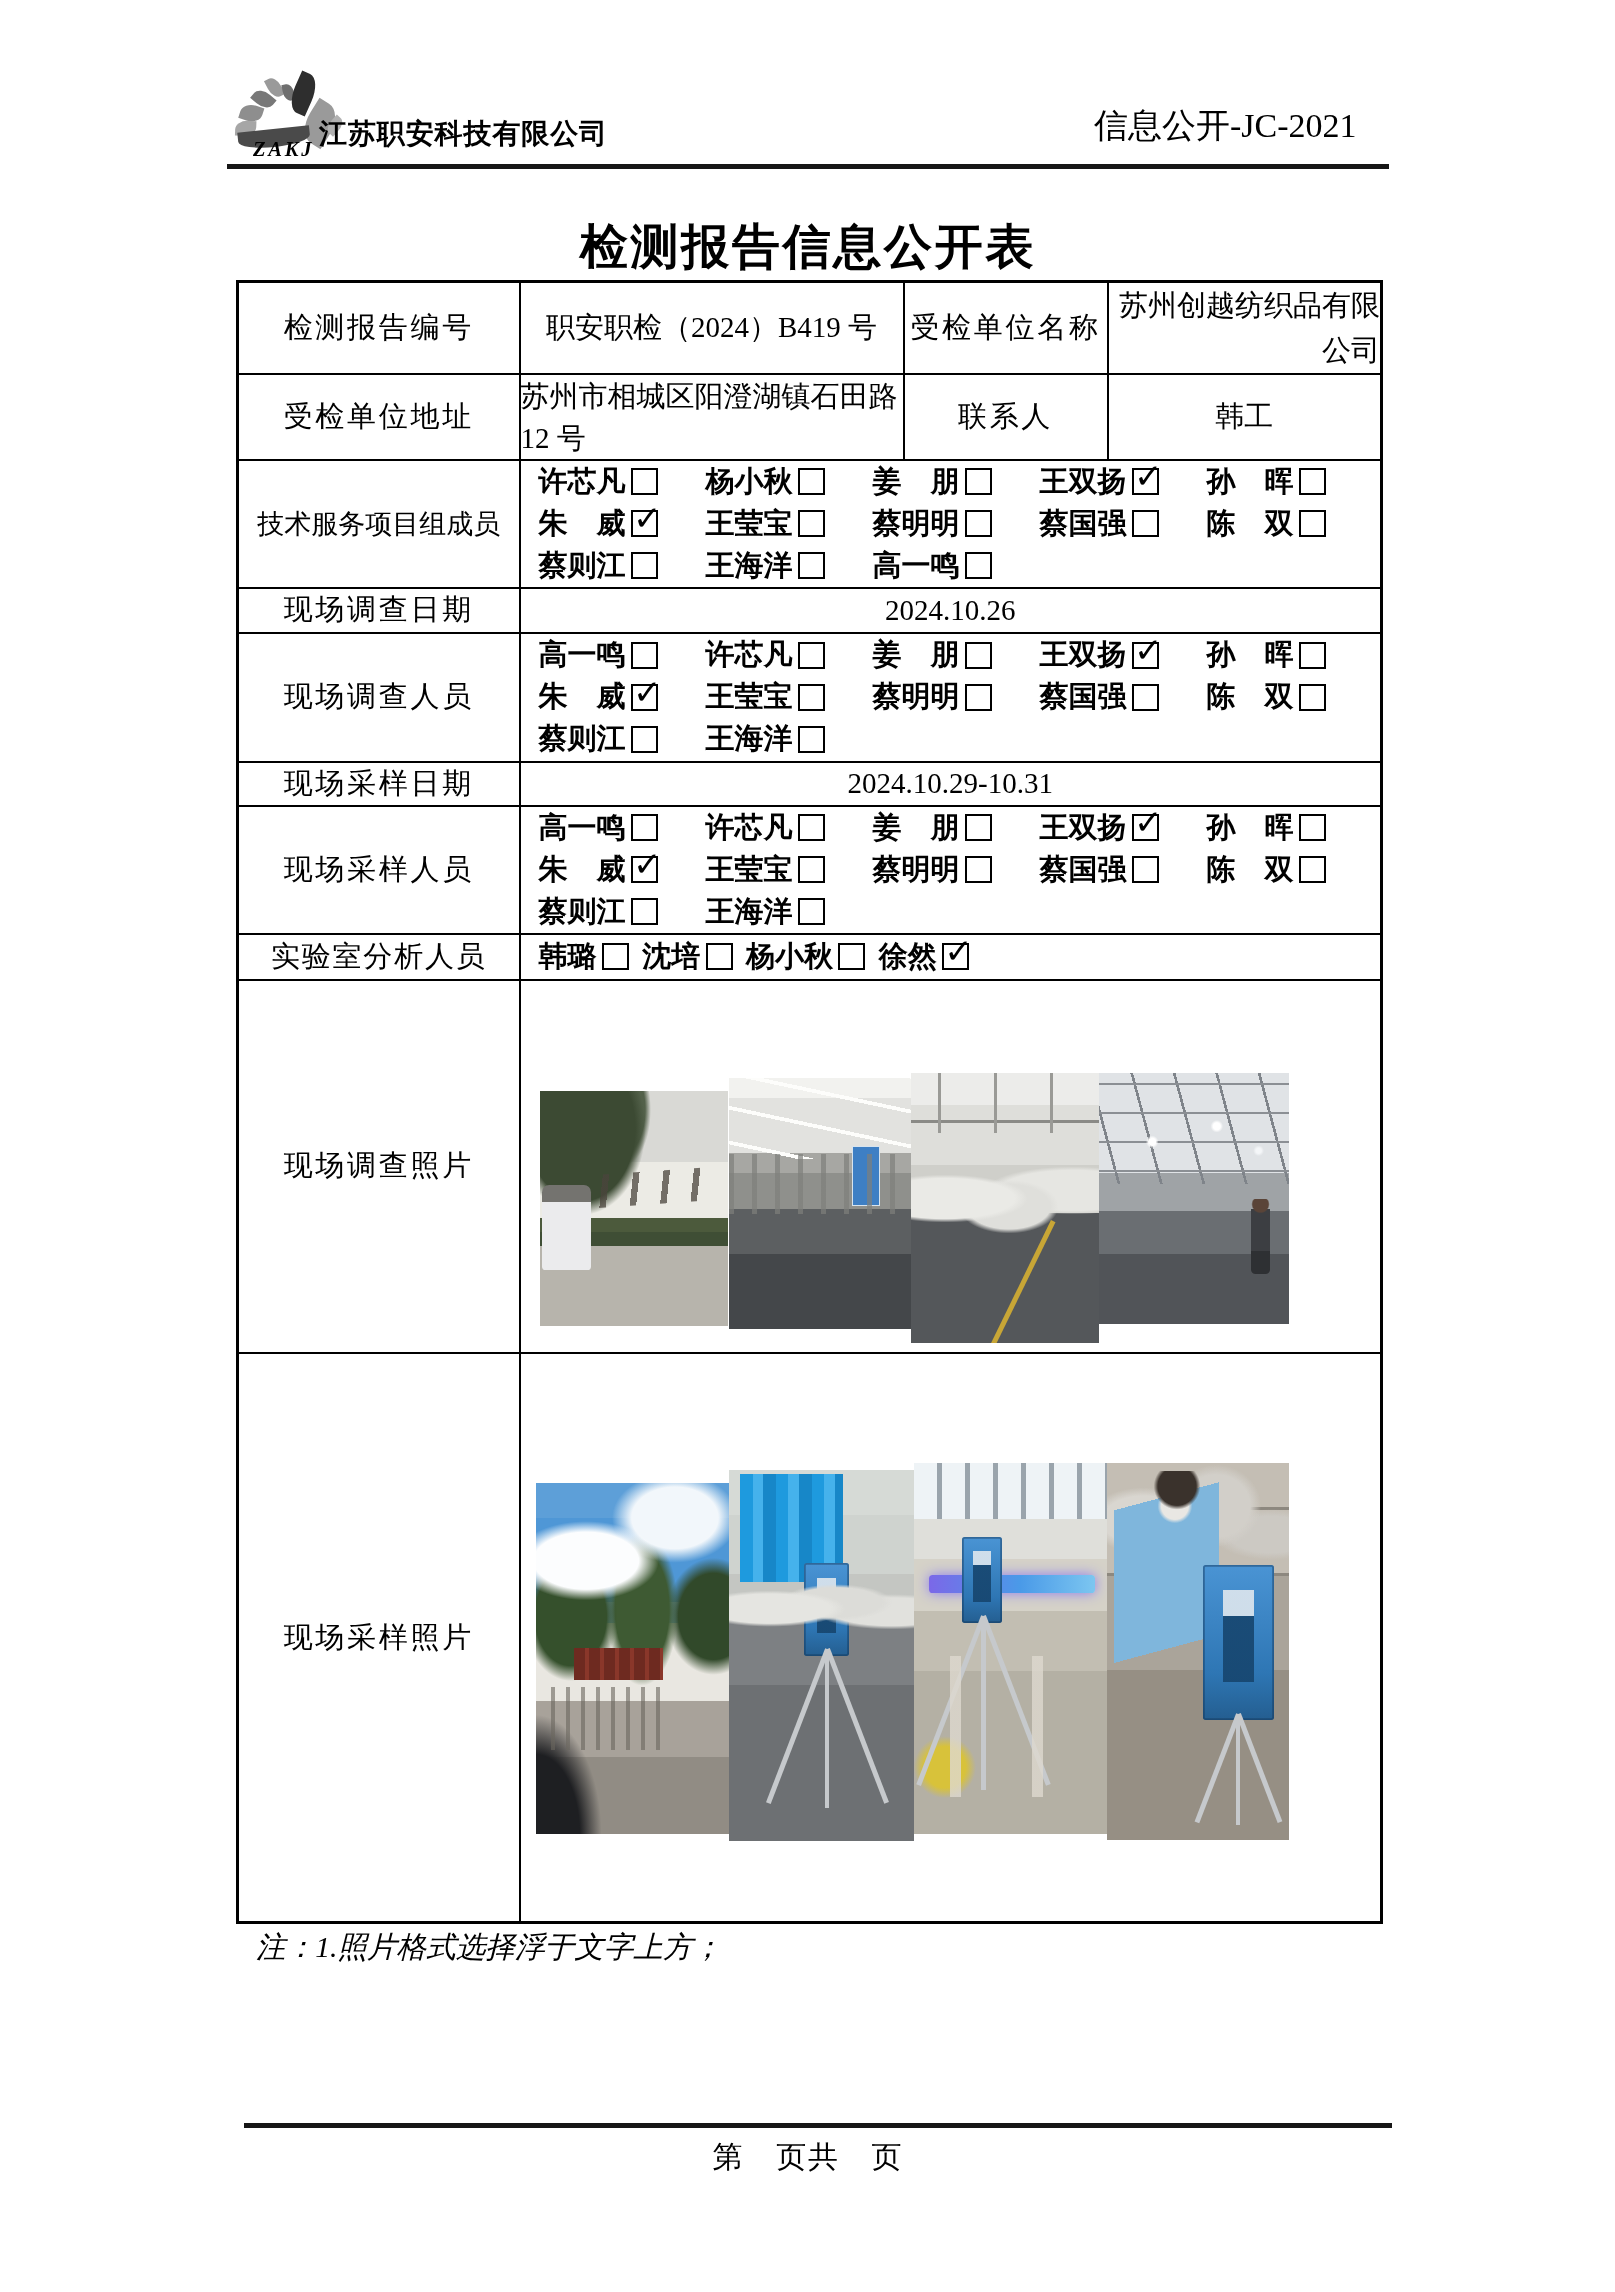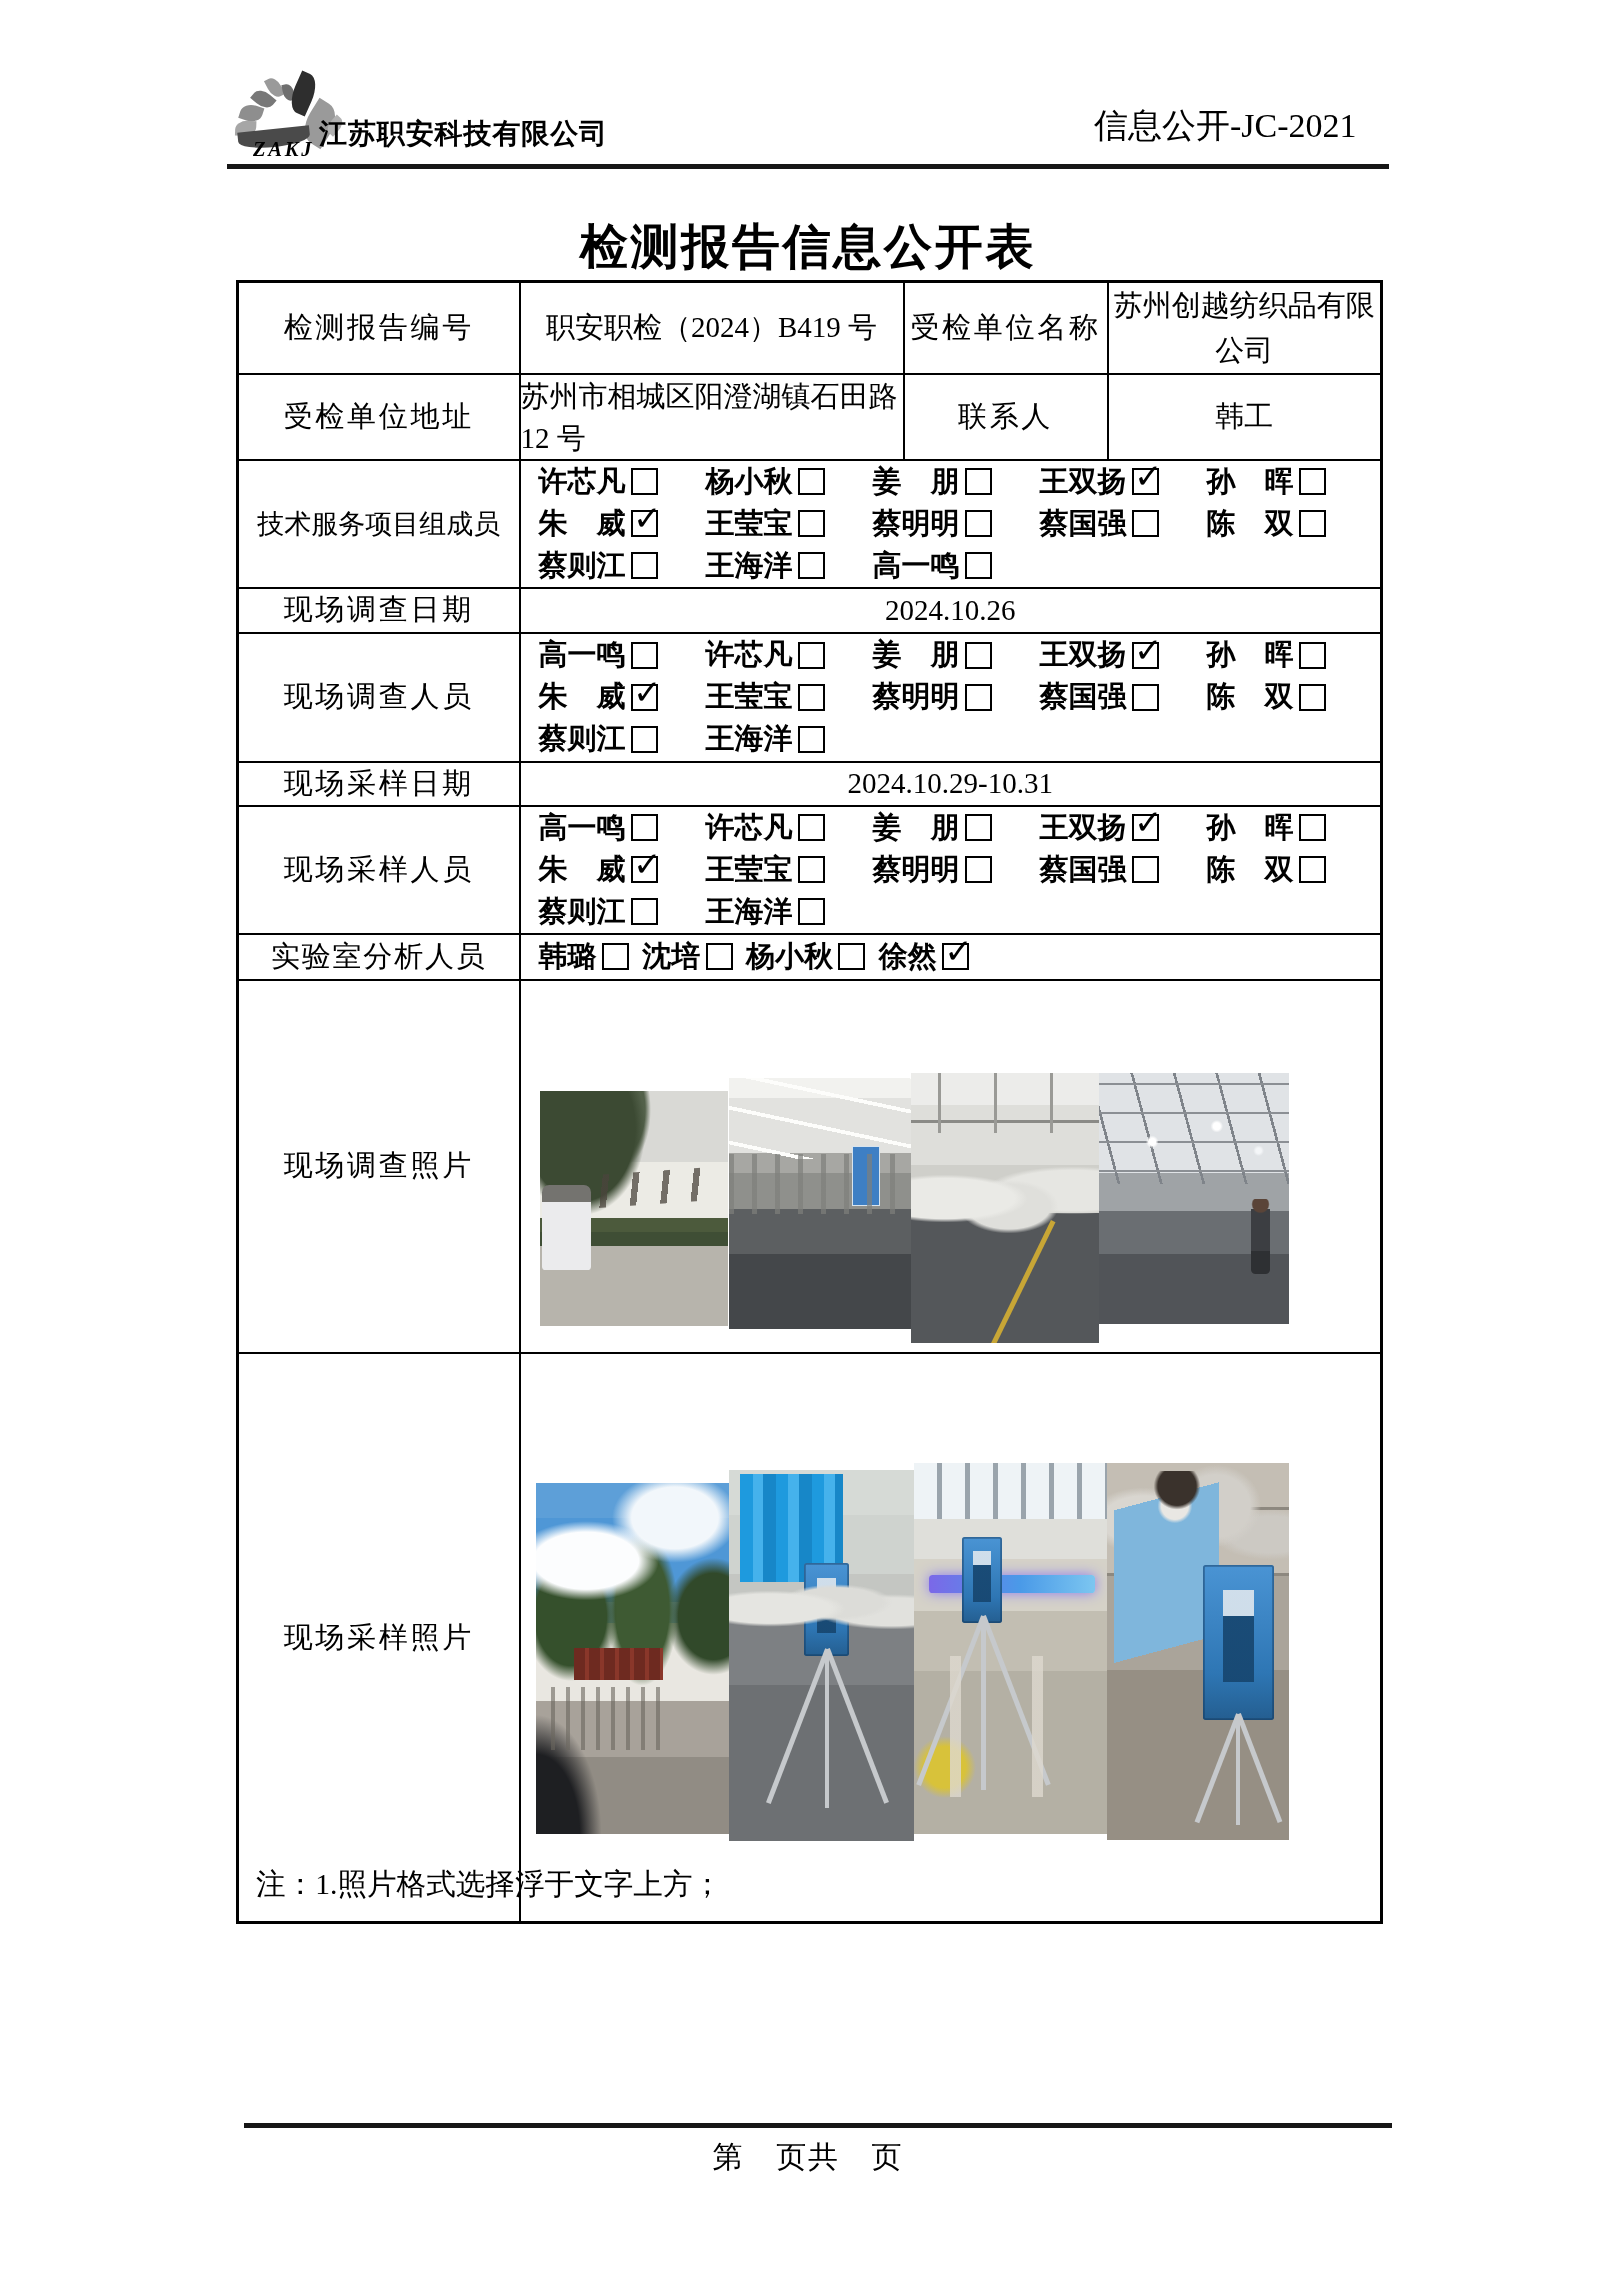--- a/index.html
+++ b/index.html
@@ -32,21 +32,21 @@
   
   table.main{position:absolute;left:236px;top:280px;width:1146px;border-collapse:collapse;
              table-layout:fixed;}
   table.main td{border:2.7px solid #000;padding:0;vertical-align:middle;font-size:29px;}
   table.main{border:3.6px solid #000;}
   td.lbl{text-align:center;letter-spacing:2.7px;font-size:28px;}
   td.lbl.ls0{letter-spacing:0;font-size:27px;}
   td.lbl.ls2{letter-spacing:1.8px;}
   td.val{text-align:center;}
   td.val-left{text-align:left;padding:0 16px;line-height:1.45;}
-  td.unit-name{text-align:center;padding:0 5.4px;line-height:1.55;}
+  td.unit-name{text-align:right;padding:0 5.4px;line-height:1.55;}
   tr.h1{height:87px;} tr.h2{height:85px;} tr.h3{height:128px;} tr.h4{height:45px;}
   tr.h5{height:129px;} tr.h6{height:44px;} tr.h7{height:127px;} tr.h8{height:46px;}
   tr.h9{height:45px;} tr.h10{height:373px;} tr.h11{height:570px;}
 
   
   .mline{display:flex;align-items:center;height:42px;padding-left:18px;}
   .member{width:167px;display:flex;align-items:center;font-size:29px;flex:none;}
   .member .name{white-space:pre;font-weight:bold;}
   .checkbox{width:27px;height:27px;border:2.7px solid #000;box-sizing:border-box;
             margin-left:5.4px;position:relative;flex:none;}
@@ -171,21 +171,21 @@
   .tripod::before{transform:rotate(21deg);}
   .tripod::after{transform:rotate(-21deg);}
   .d2{left:41%;top:25%;width:24%;height:25%;}
   .t2{left:52%;top:49%;height:42%;}
   .d3{left:25%;top:20%;width:21%;height:23%;}
   .t3{left:35%;top:42%;height:46%;}
   .d4{left:53%;top:27%;width:39%;height:41%;}
   .t4{left:71%;top:67%;height:29%;}
 
   
-  .note{position:absolute;left:256px;top:1864px;font-size:29.6px;}
+  .note{position:absolute;left:256px;top:1927px;font-size:29.6px;font-style:italic;}
   .footer-line{position:absolute;left:244px;top:2123px;width:1148px;height:4.5px;background:#161616;}
   .footer-text{position:absolute;left:0;top:2137px;width:100%;text-align:center;
                font-size:30px;letter-spacing:1.8px;}
 </style>
 </head>
 <body>
 
 <div class="logo">
   <span class="leaf lf1"></span>
   <span class="leaf lf2"></span>

